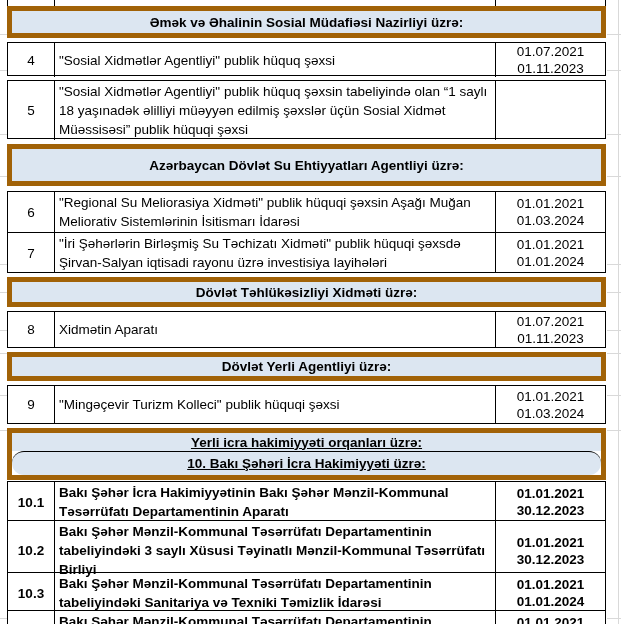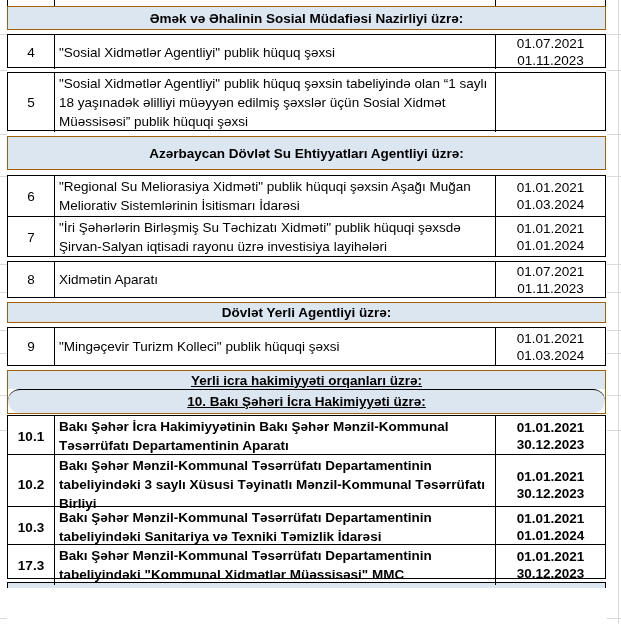--- a/index.html
+++ b/index.html
@@ -10,21 +10,21 @@
   .tablewrap{position:absolute;left:7px;top:0;width:599px;}
   .sec{box-sizing:border-box;}
   
   .partial-row{
     box-sizing:border-box;height:6px;border-left:1px solid #000;border-right:1px solid #000;
     display:grid;grid-template-columns:47px 441px auto;
   }
   .partial-row .pcell{border-right:1px solid #000;}
   .partial-row .pcell:last-child{border-right:none;}
   
-  .hgroup{border:1px solid #a16207;}
+  .hgroup{border:5px solid #a16207;}
   .header-row{
     box-sizing:border-box;display:flex;align-items:center;justify-content:center;
     font-weight:bold;font-size:13.5px;text-align:center;
   }
   .header-row + .header-row{border-top:1px solid #000;}
   
   .rgroup{border:1px solid #000;}
   .row{
     box-sizing:border-box;display:grid;grid-template-columns:47px 441px auto;
   }
@@ -102,20 +102,25 @@
         </div>
         <div class="row" style="height: 40px;">
           <div class="c-no">7</div>
           <div class="c-desc">
             <span>"İri Şəhərlərin Birləşmiş Su Təchizatı Xidməti" publik hüquqi şəxsdə Şirvan-Salyan iqtisadi rayonu üzrə investisiya layihələri</span>
           </div>
           <div class="c-dates">
             <div>01.01.2021</div>
             <div>01.01.2024</div>
           </div>
+        </div>
+      </div>
+      <div class="sec hgroup" style="margin-top: 4px;">
+        <div class="header-row" style="background: rgb(220, 230, 241); height: 20px;">
+          <span>Dövlət Təhlükəsizliyi Xidməti üzrə:</span>
         </div>
       </div>
       <div class="sec rgroup" style="margin-top: 4px;">
         <div class="row" style="height: 35px;">
           <div class="c-no">8</div>
           <div class="c-desc">
             <span>Xidmətin Aparatı</span>
           </div>
           <div class="c-dates">
             <div>01.07.2021</div>

